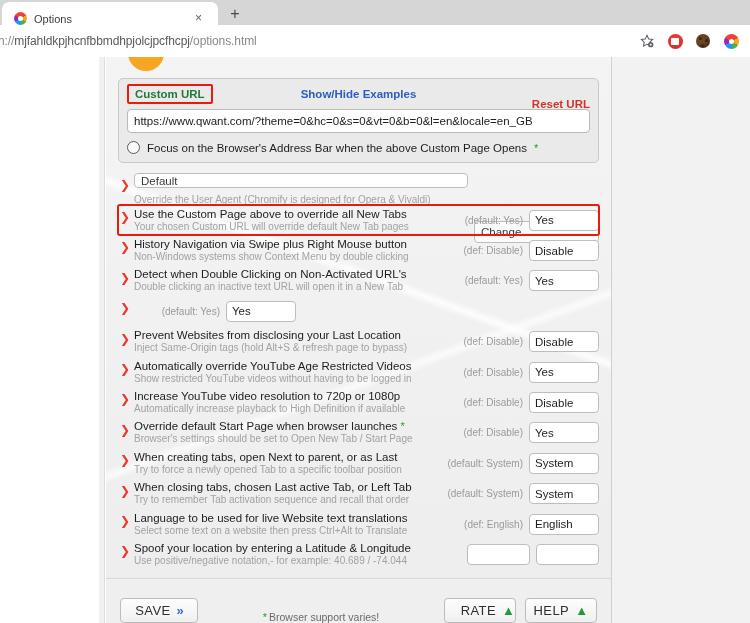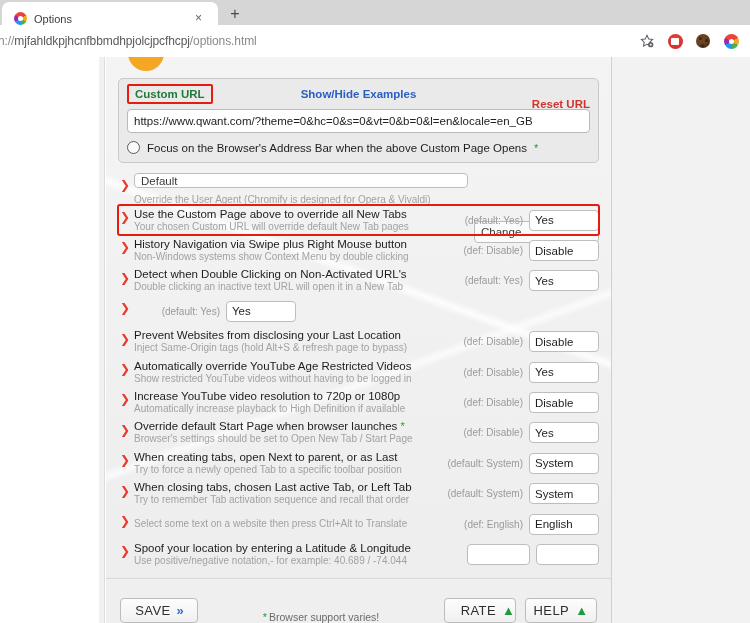--- a/index.html
+++ b/index.html
@@ -634,20 +634,21 @@
               <div class="opt-texts">
                 <div class="opt-title">When closing tabs, chosen Last active Tab, or Left Tab</div>
                 <div class="opt-desc">Try to remember Tab activation sequence and recall that order</div>
               </div>
               <div class="opt-default">(default: System)</div>
               <input class="opt-select" type="text" readonly="" value="System" style="">
             </div>
             <div class="opt-row">
               <span class="chev">❯</span>
               <div class="opt-texts">
+                <div class="opt-title">Language to be used for live Website text translations</div>
                 <div class="opt-desc">Select some text on a website then press Ctrl+Alt to Translate</div>
               </div>
               <div class="opt-default">(def: English)</div>
               <input class="opt-select" type="text" readonly="" value="English" style="">
             </div>
           </div>
 
         <div class="opt-row geo">
           <span class="chev">❯</span>
           <div class="opt-texts">

